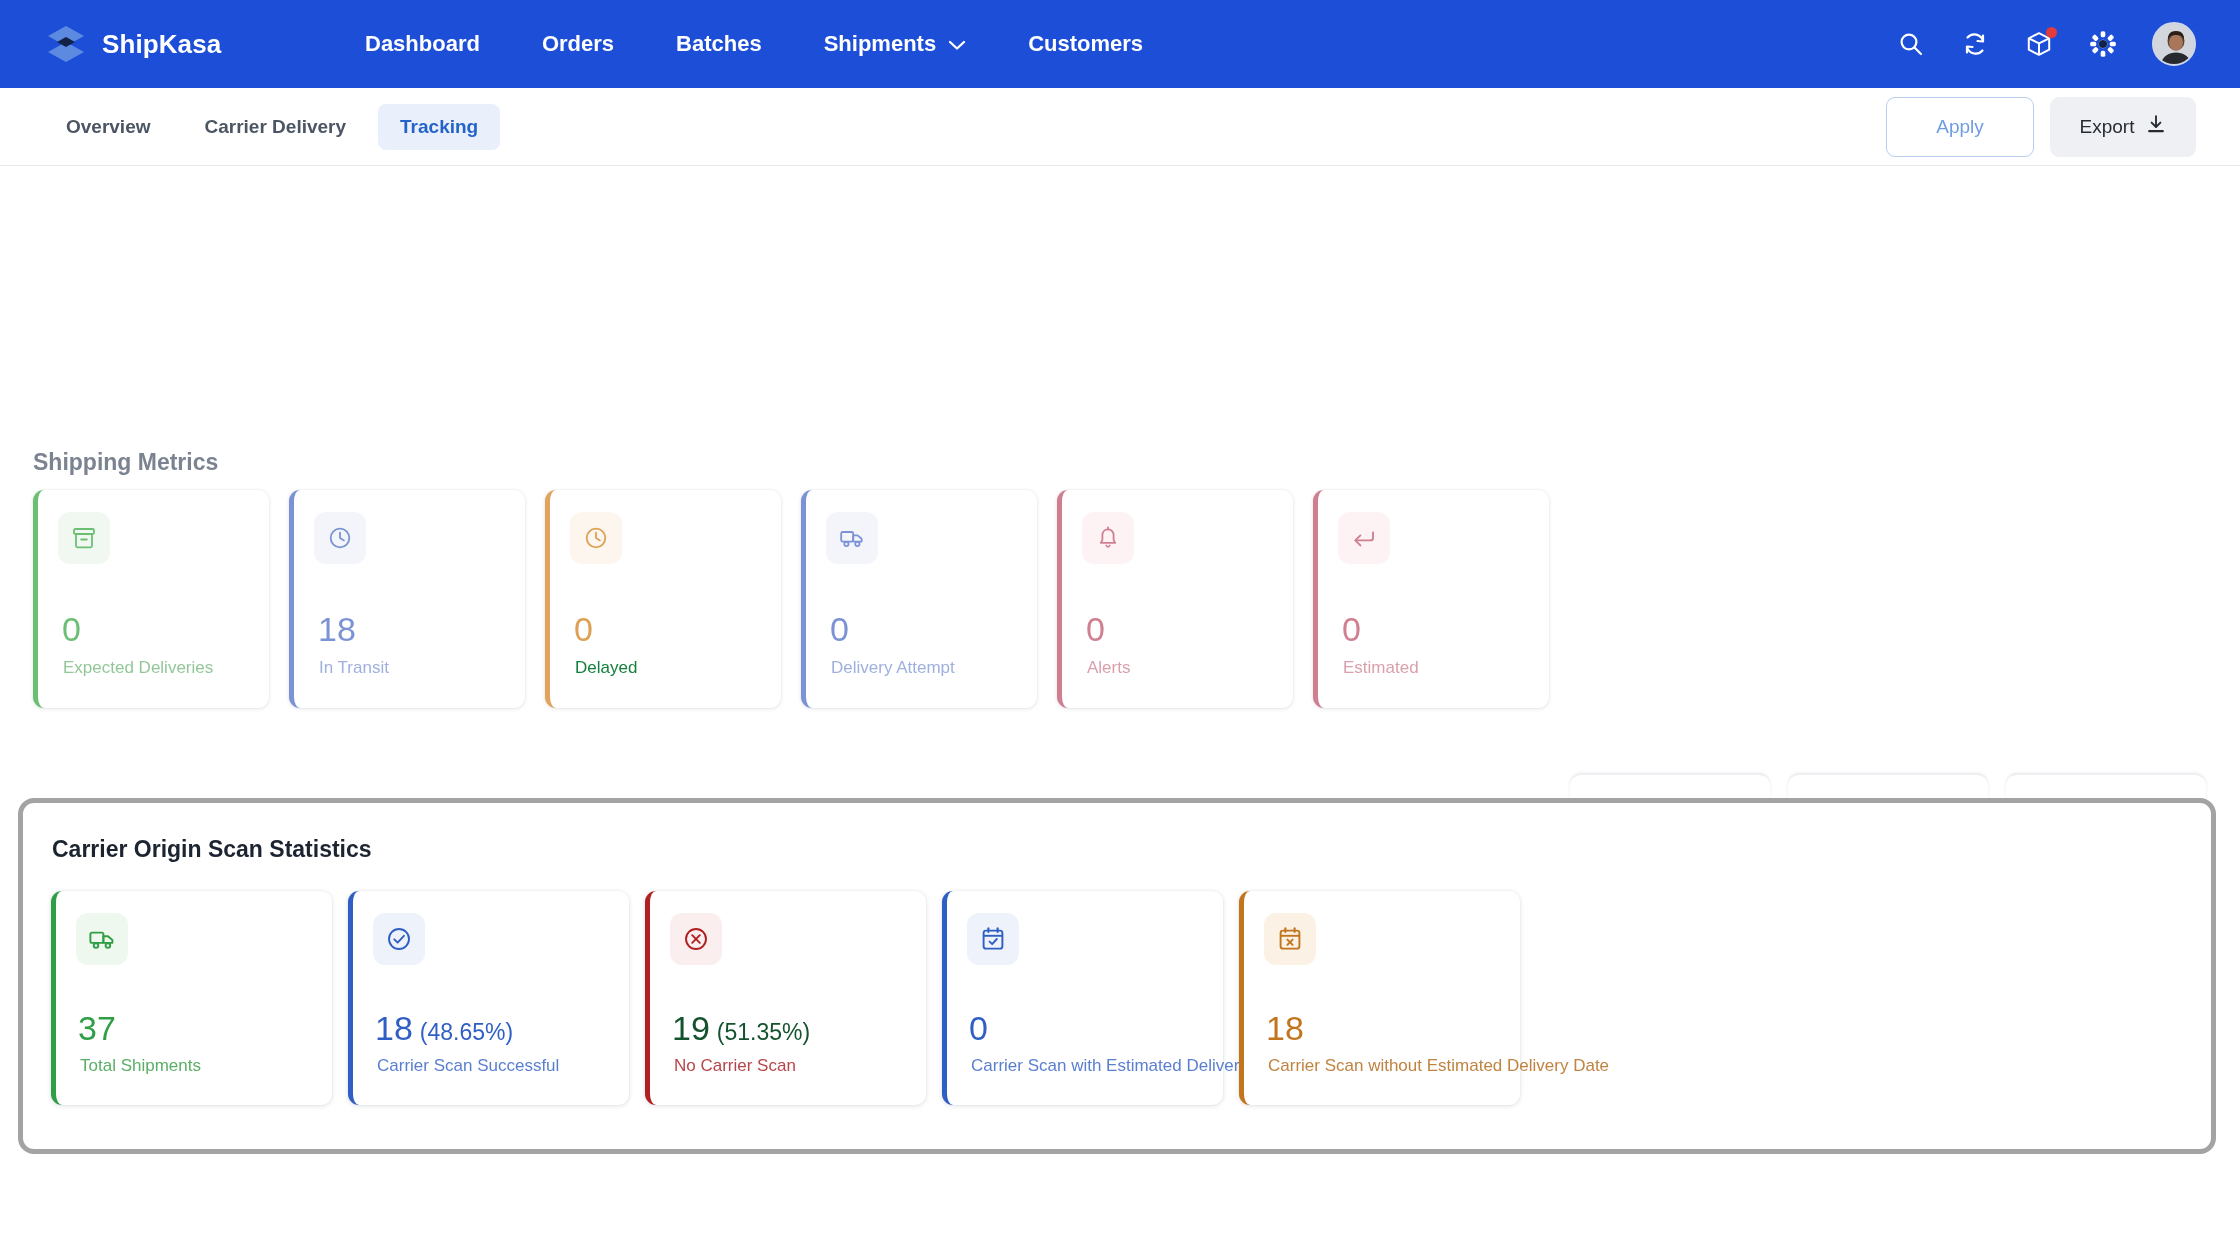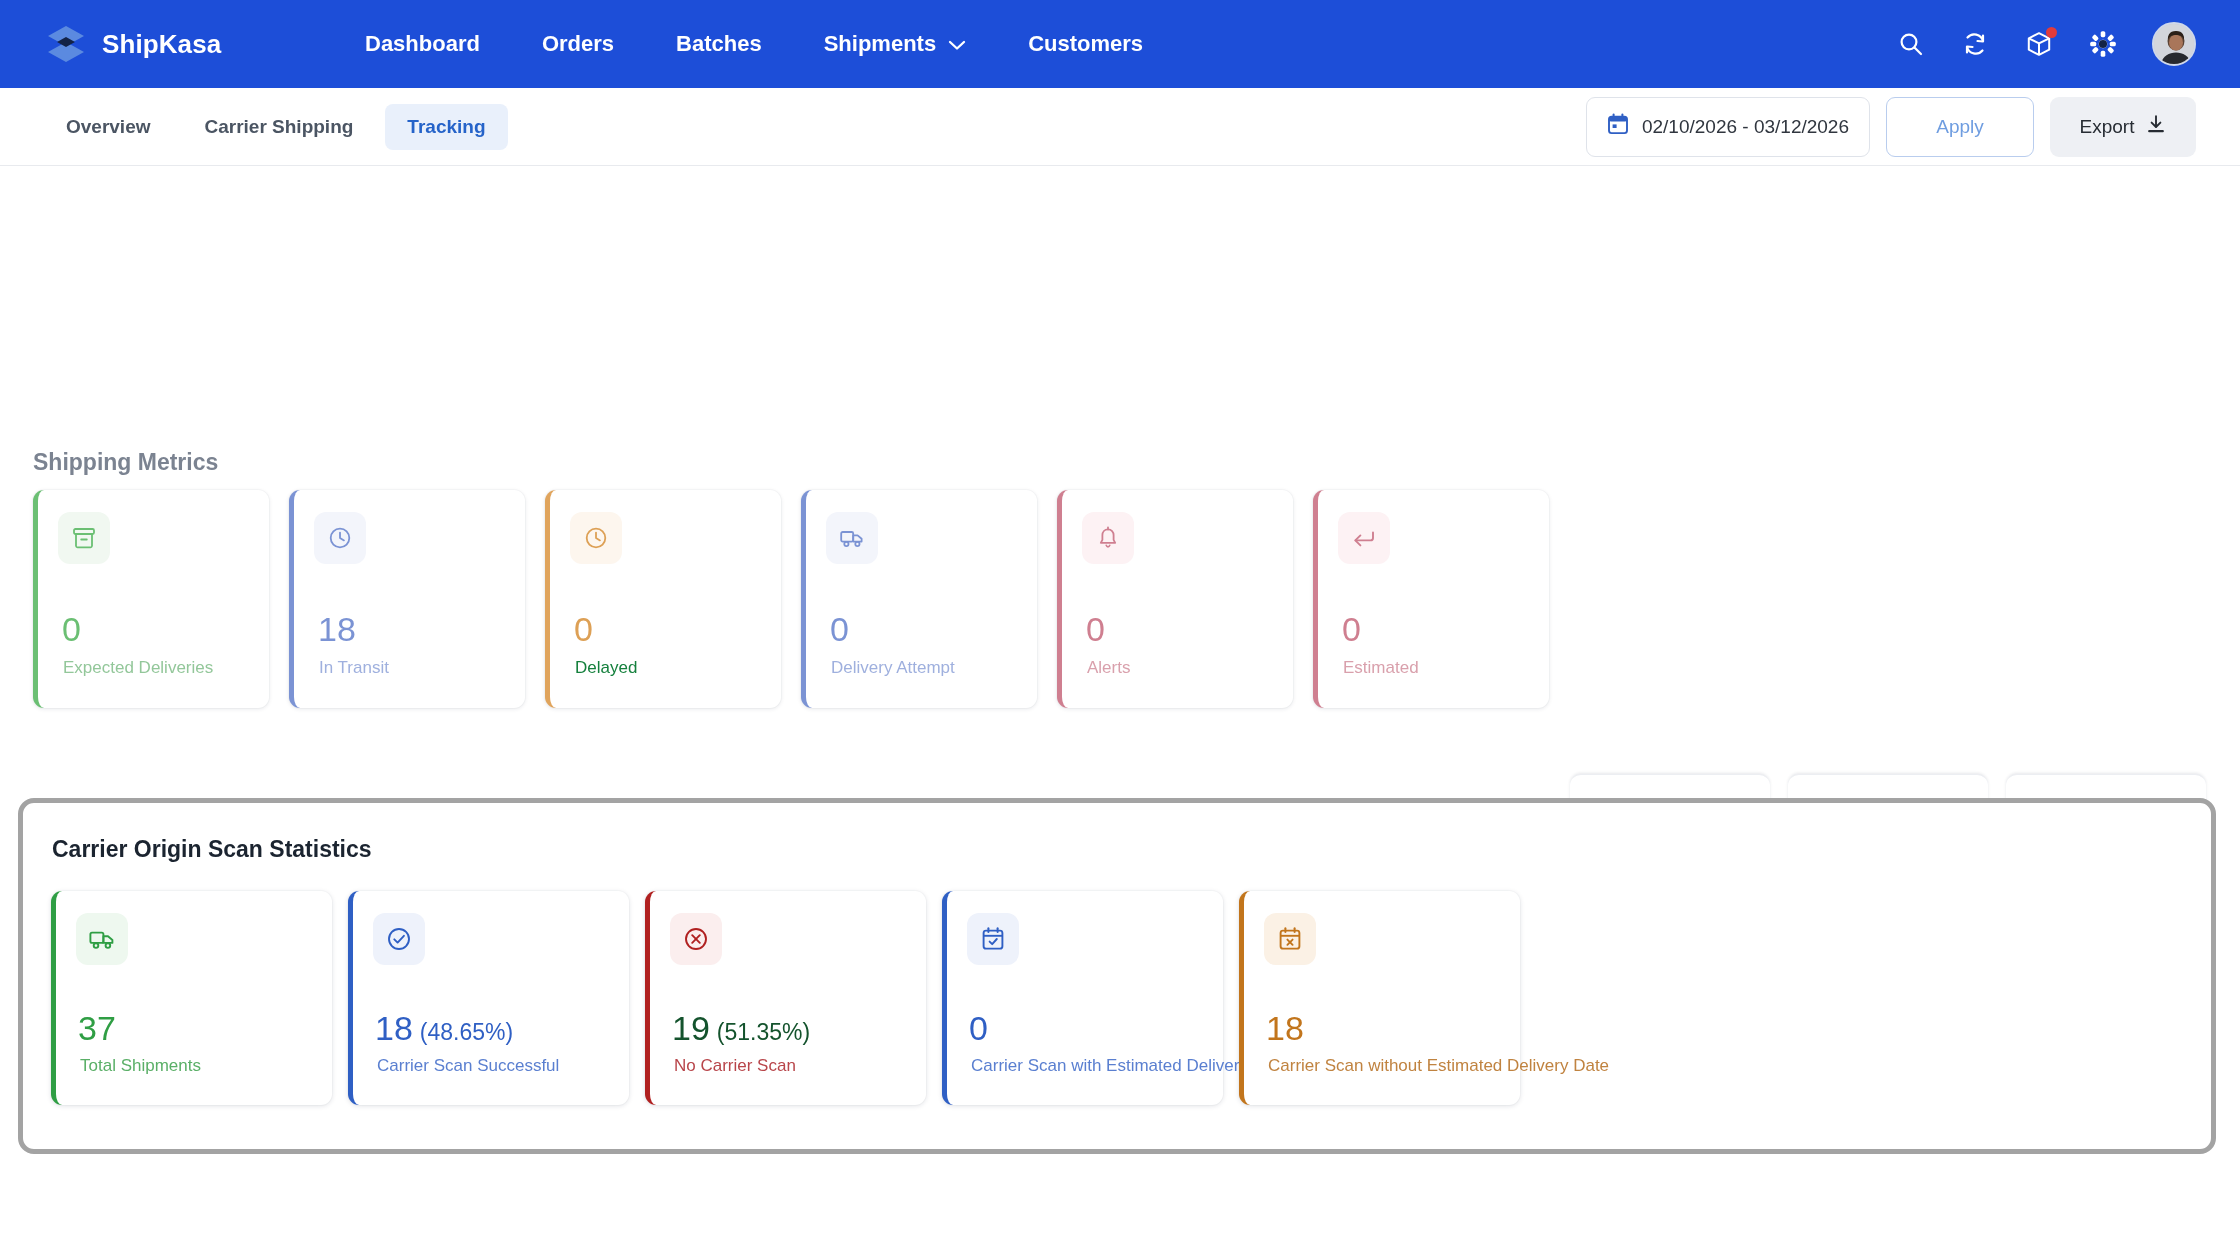--- a/index.html
+++ b/index.html
@@ -231,37 +231,25 @@
         <path d="M22 7 C15 7 13.5 12 14 16 C15.5 11.5 19 11 22 11 C25 11 28.5 11.5 30 16 C30.5 12 29 7 22 7 Z" fill="#2b2018"></path>
         <path d="M6 44 C7 33 14 28.5 22 28.5 C30 28.5 37 33 38 44 Z" fill="#27292e"></path>
       </svg>
     </span>
   </div>
 </div>
 
 <div class="subnav">
   <div class="tabs">
     <div class="tab"><span>Overview</span></div>
-    <div class="tab"><span>Carrier Shipping</span></div>
+    <div class="tab"><span>Carrier Delivery</span></div>
     <div class="tab active"><span>Tracking</span></div>
   </div>
 
   <div class="subnav-right">
-    <div class="daterange">
-      <span>
-        <svg width="22" height="22" viewBox="0 0 22 22">
-          <rect x="2" y="3.6" width="18" height="16.5" rx="2.6" stroke="#2f5fc4" stroke-width="1.9" fill="none"></rect>
-          <rect x="2" y="3.6" width="18" height="5" rx="2.2" fill="#2f5fc4"></rect>
-          <rect x="5.6" y="11.4" width="4" height="3.6" fill="#2f5fc4"></rect>
-          <line x1="6.6" y1="1.4" x2="6.6" y2="4.6" stroke="#2f5fc4" stroke-width="2" stroke-linecap="round"></line>
-          <line x1="15.4" y1="1.4" x2="15.4" y2="4.6" stroke="#2f5fc4" stroke-width="2" stroke-linecap="round"></line>
-        </svg>
-      </span>
-      <span>02/10/2026 - 03/12/2026</span>
-    </div>
     <div class="btn-apply">
       <span>Apply</span>
     </div>
     <div class="btn-export">
       <span>Export</span>
       <span>
         <svg width="20" height="20" viewBox="0 0 20 20">
           <line x1="10" y1="2.2" x2="10" y2="12.6" stroke="#272c33" stroke-width="1.9" stroke-linecap="round"></line>
           <path d="M5.6 8.6 L10 13 L14.4 8.6" stroke="#272c33" stroke-width="1.9" fill="none" stroke-linecap="round" stroke-linejoin="round"></path>
           <line x1="3.2" y1="17.2" x2="16.8" y2="17.2" stroke="#272c33" stroke-width="2.2" stroke-linecap="round"></line>

